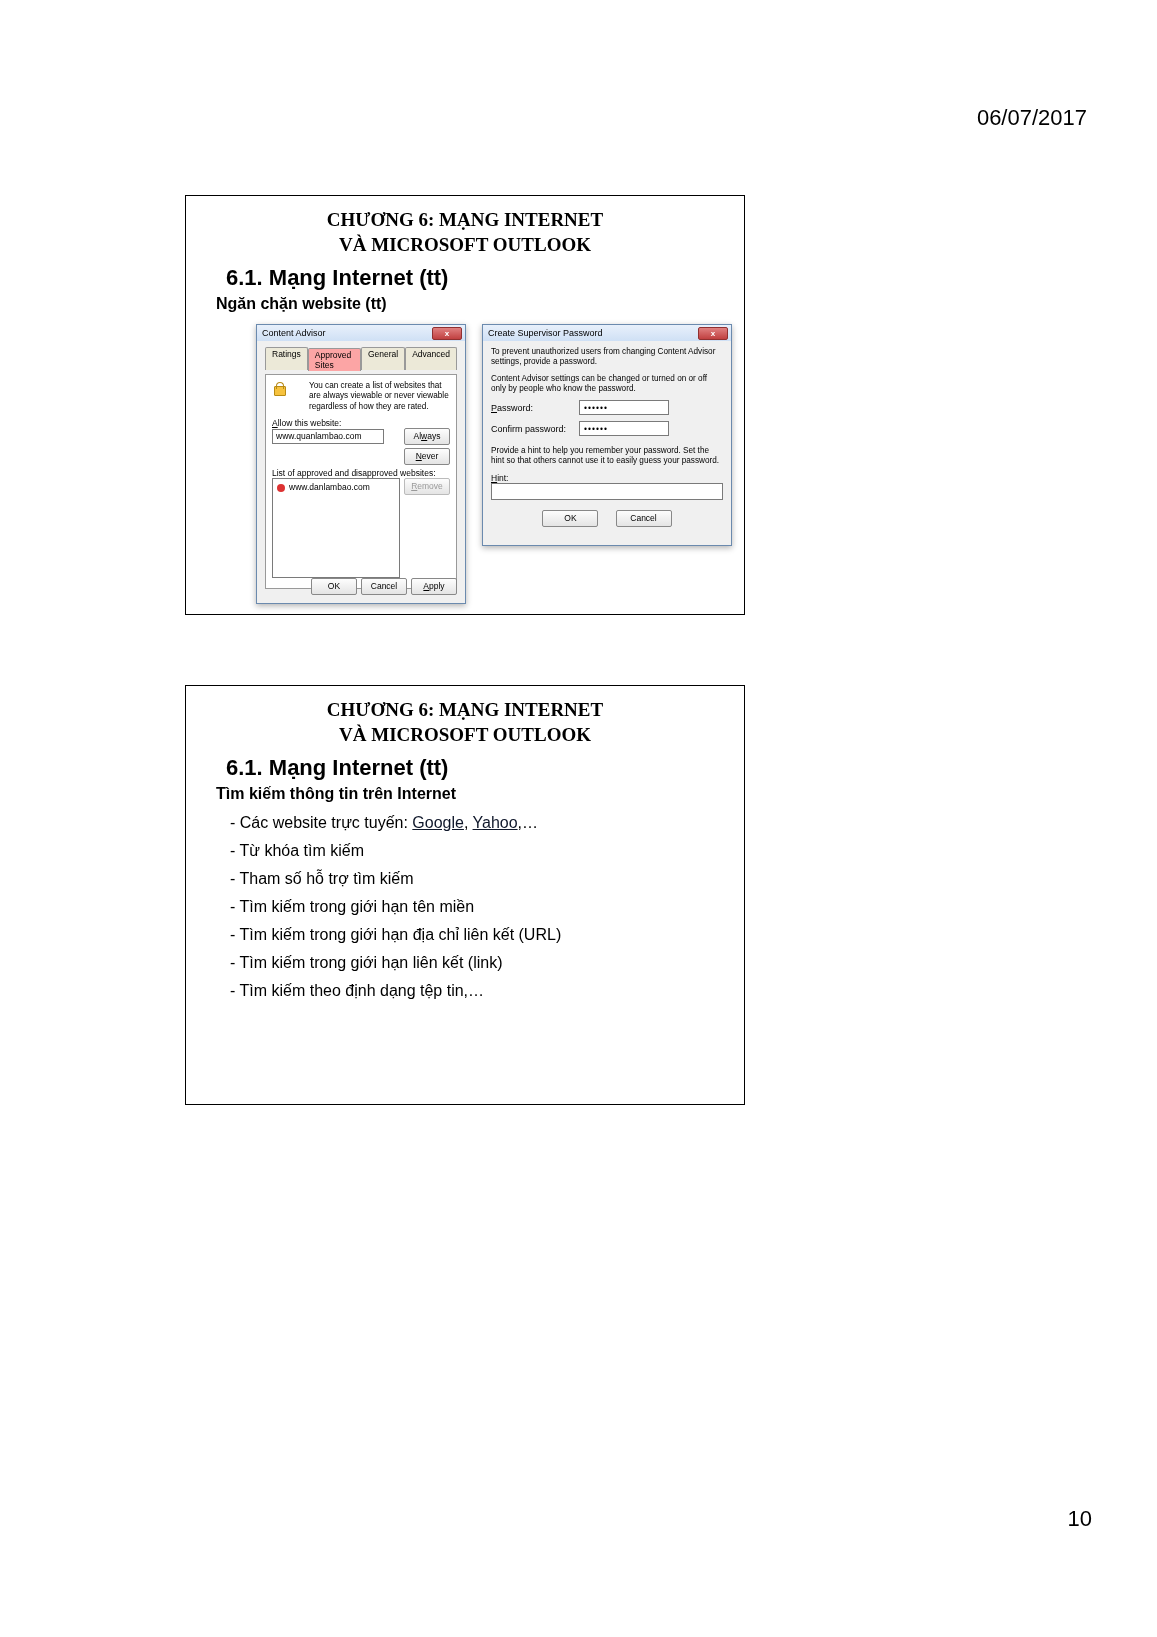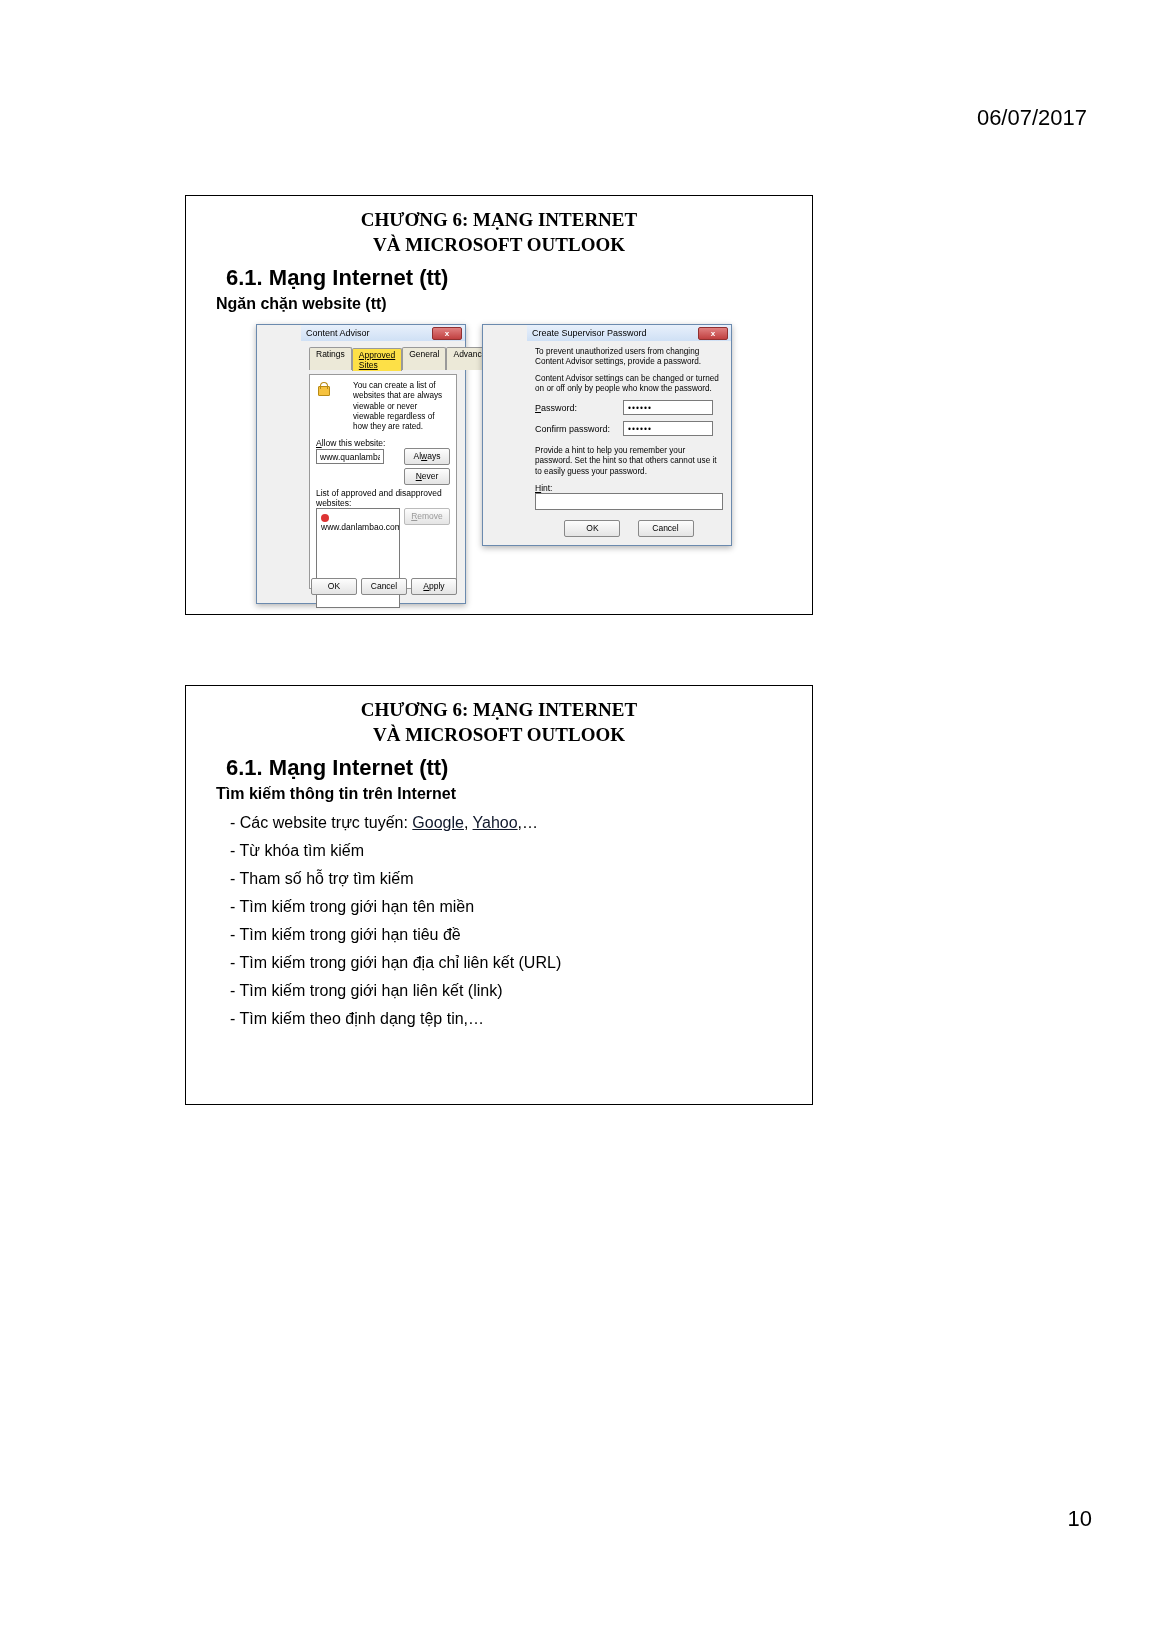--- a/index.html
+++ b/index.html
@@ -20,21 +20,21 @@
   }
   .page-number {
     position: absolute;
     bottom: 105px;
     right: 65px;
     font-size: 22px;
   }
   .slide {
     position: absolute;
     left: 185px;
-    width: 628px;
+    width: 560px;
     height: 420px;
     border: 1px solid #000;
     background: #fff;
   }
   .slide-1 { top: 195px; }
   .slide-2 { top: 685px; }
   .slide-title {
     text-align: center;
     font-weight: bold;
     font-size: 19px;
@@ -62,21 +62,20 @@
     text-decoration: underline;
   }
   
   .dlg {
     position: absolute;
     font-family: Tahoma, "Segoe UI", sans-serif;
     font-size: 9px;
     background: #f0f0f0;
     border: 1px solid #6b8aae;
     box-shadow: 0 2px 6px rgba(0,0,0,0.3);
-    padding-left: 44px;
   }
   .dlg-title {
     background: linear-gradient(#e8f0fb, #cfe0f5);
     color: #000;
     padding: 3px 5px;
     position: relative;
     font-size: 9px;
   }
   .dlg-close {
     position: absolute;
@@ -95,21 +94,21 @@
   .tabs-row { display:flex; gap:0; margin-bottom:4px;}
   .tab {
     border: 1px solid #999;
     border-bottom: none;
     padding: 1px 6px;
     background: #ece9d8;
     font-size: 8.5px;
     border-top-left-radius:2px;
     border-top-right-radius:2px;
   }
-  .tab.active { background: #fde047; position:relative; top:1px;text-decoration:underline;}
+  .tab.active { background: #fca5a5; position:relative; top:1px;}
   .tab-panel {
     border: 1px solid #999;
     background: #fff;
     padding: 6px;
     height: 215px;
     position: relative;
   }
   .icon-lock {
     display:inline-block;
     width:14px;height:14px;
@@ -273,18 +272,17 @@
   </div>
   <div class="section-heading">6.1. Mạng Internet (tt)</div>
   <div class="subsection-heading">Tìm kiếm thông tin trên Internet</div>
   <div class="bullets">
     <div>
       <span>- Các website trực tuyến:  </span><a href="#">Google</a><span>, </span><a href="#">Yahoo</a><span>,…</span>
     </div>
     <div>- Từ khóa tìm kiếm</div>
     <div>- Tham số hỗ trợ tìm kiếm</div>
     <div>- Tìm kiếm trong giới hạn tên miền</div>
-    <div>- Tìm kiếm trong giới hạn tiêu đề</div>
     <div>- Tìm kiếm trong giới hạn địa chỉ liên kết (URL)</div>
     <div>- Tìm kiếm trong giới hạn liên kết (link)</div>
     <div>- Tìm kiếm theo định dạng tệp tin,…</div>
   </div>
 </div>
 
 </body></html>

